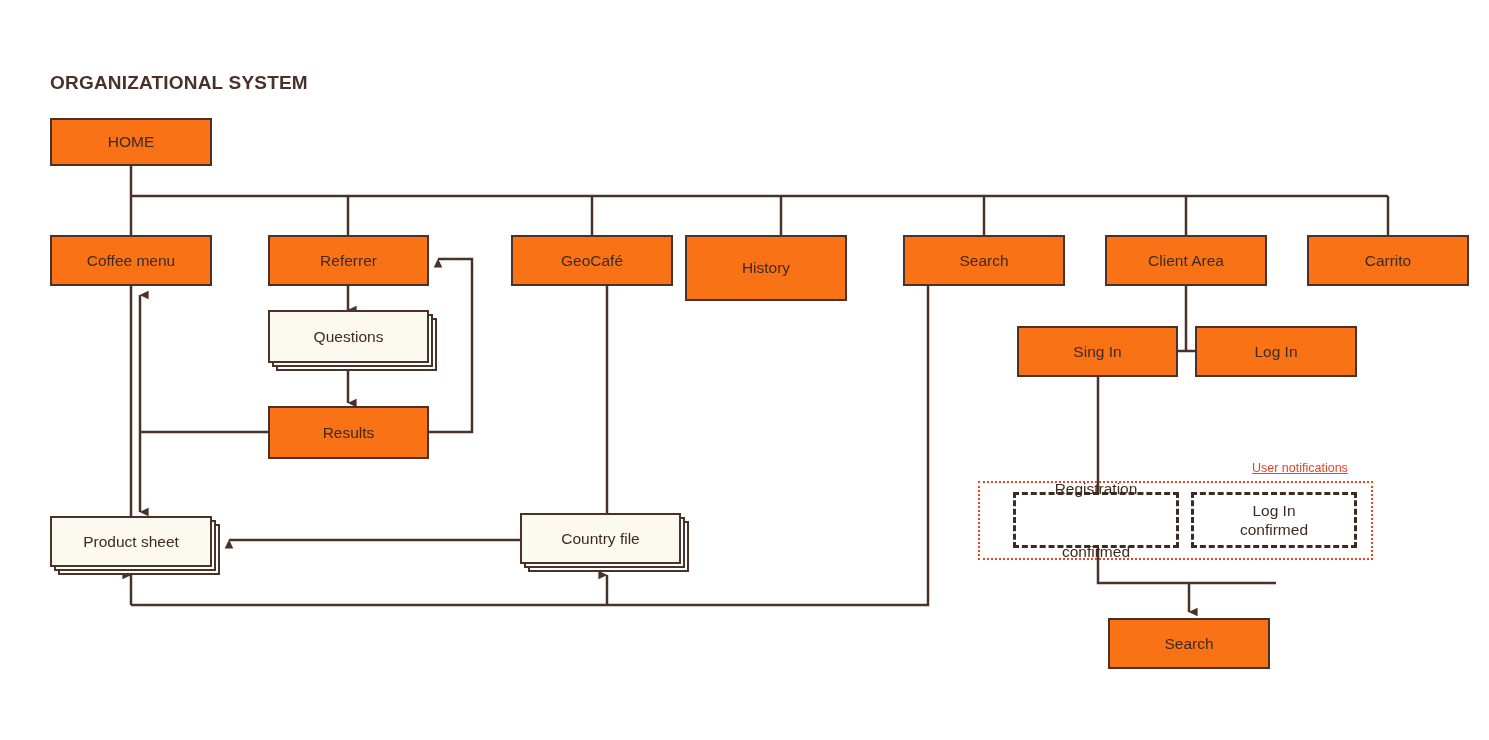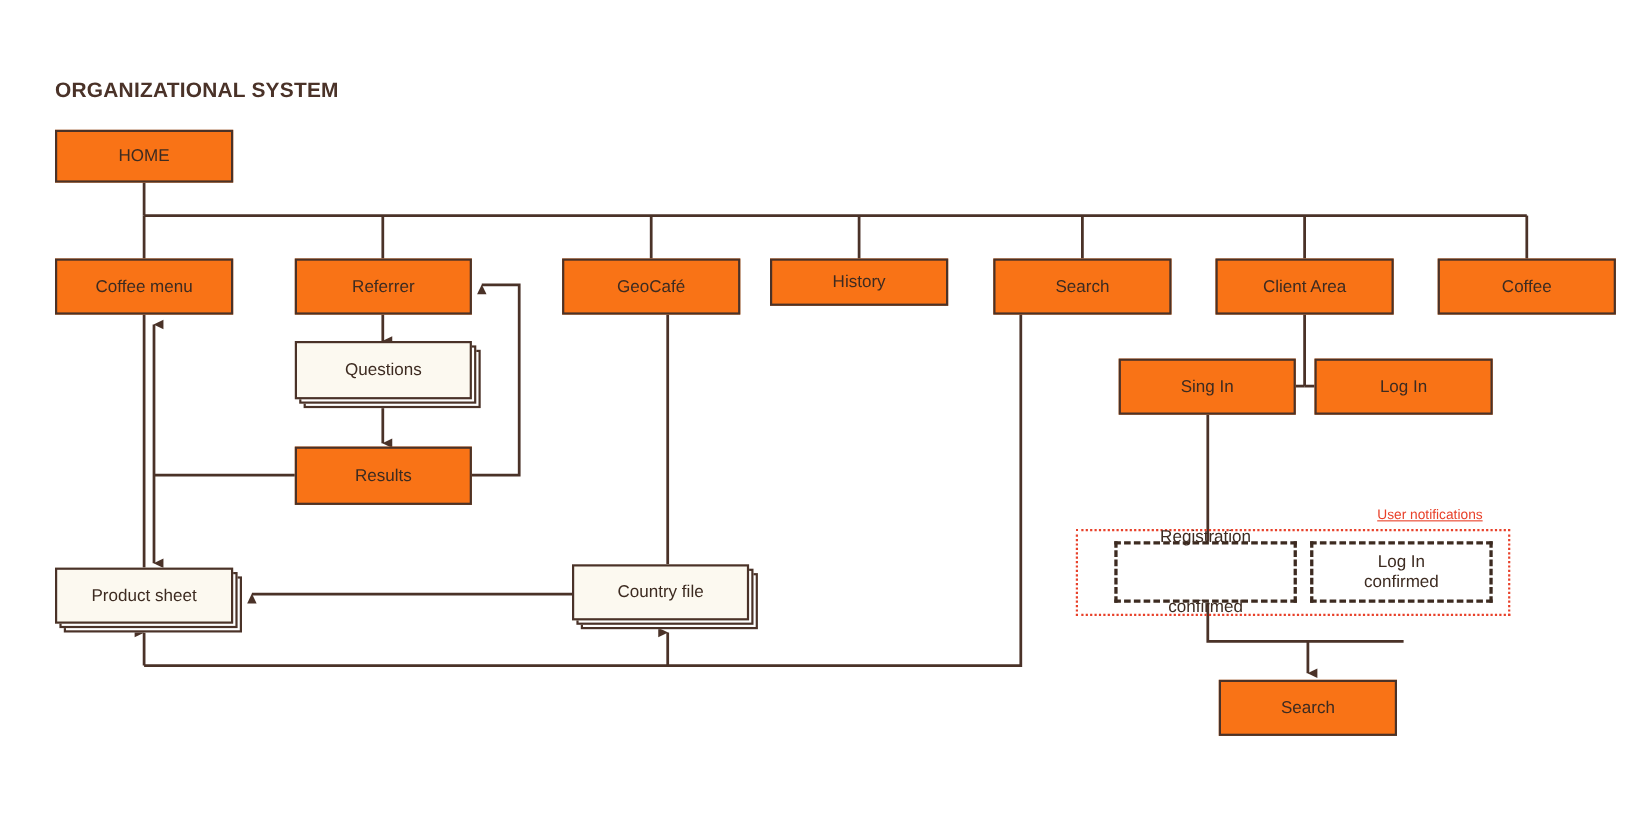--- a/index.html
+++ b/index.html
@@ -159,34 +159,34 @@
   </div>
 
   <div class="node" style="left:268px; top:235px; width:161px; height:51px;">
     <span>Referrer</span>
   </div>
 
   <div class="node" style="left:511px; top:235px; width:162px; height:51px;">
     <span>GeoCafé</span>
   </div>
 
-  <div class="node" style="left:700px; top:235px; width:162px; height:43px;">
+  <div class="node" style="left:685px; top:235px; width:162px; height:66px;">
     <span>History</span>
   </div>
 
   <div class="node" style="left:903px; top:235px; width:162px; height:51px;">
     <span>Search</span>
   </div>
 
   <div class="node" style="left:1105px; top:235px; width:162px; height:51px;">
     <span>Client Area</span>
   </div>
 
   <div class="node" style="left:1307px; top:235px; width:162px; height:51px;">
-    <span>Coffee</span>
+    <span>Carrito</span>
   </div>
 
   <div class="stack-layer" style="left:276px; top:318px; width:161px; height:53px;"></div>
   <div class="stack-layer" style="left:272px; top:314px; width:161px; height:53px;"></div>
   <div class="node cream" style="left:268px; top:310px; width:161px; height:53px;">
     <span>Questions</span>
   </div>
 
   <div class="node" style="left:268px; top:406px; width:161px; height:53px;">
     <span>Results</span>

